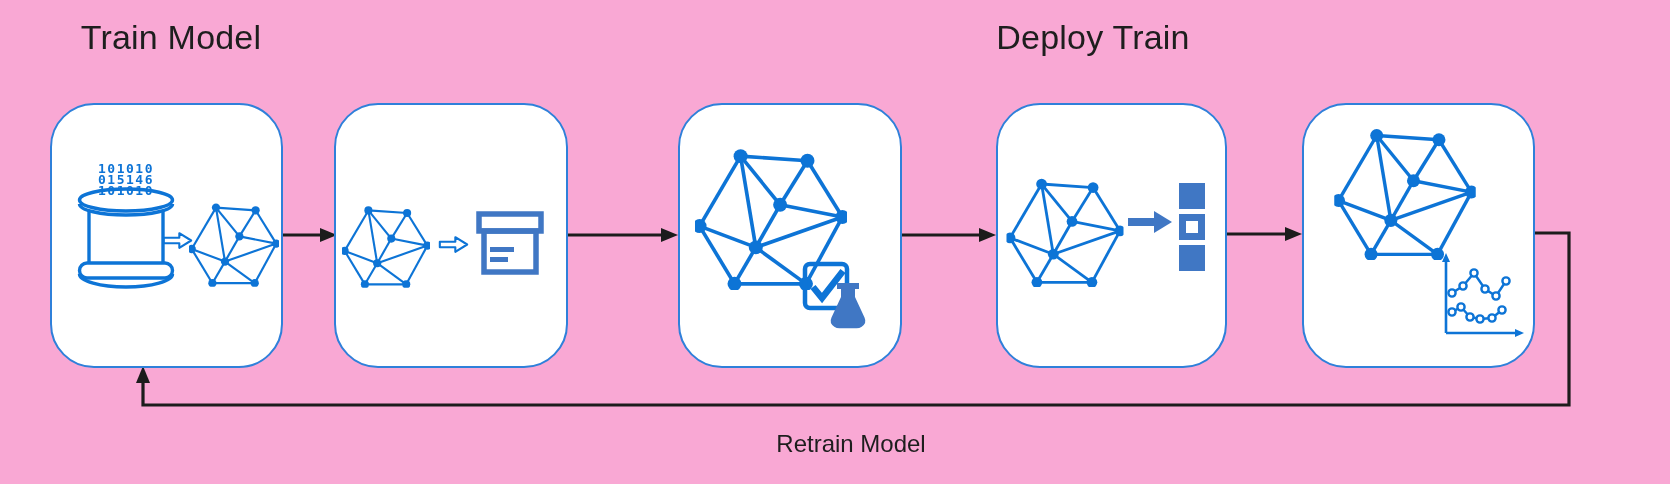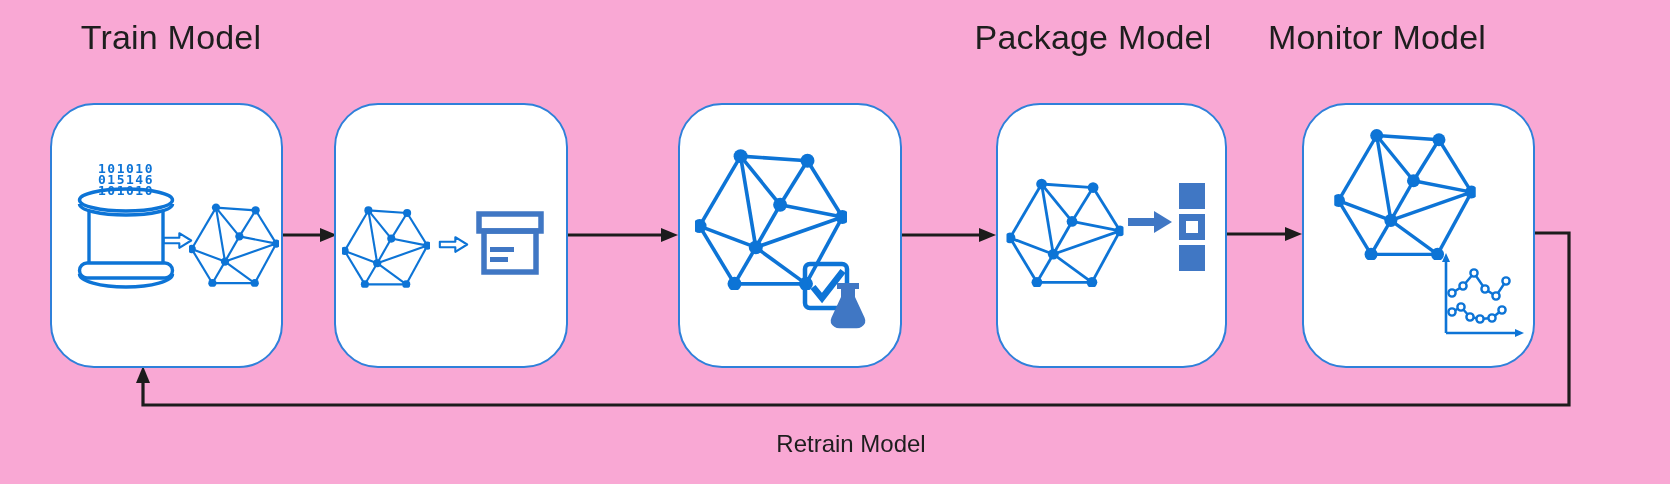--- a/index.html
+++ b/index.html
@@ -77,22 +77,21 @@
     </g>
   </symbol>
   <symbol id="sym-openarrow" viewBox="0 0 34 22">
     <polygon points="2,8 19,8 19,3 32,11 19,19 19,14 2,14" fill="#ffffff" stroke="currentColor" stroke-width="2.3" stroke-linejoin="round"></polygon>
   </symbol>
 </svg>
 
 <div class="canvas">
 
   <div class="stage-title" style="left:171px">Train Model</div>
-  <div class="stage-title" style="left:1093px">Package Model</div>
-  <div class="stage-title" style="left:1377px">Monitor Model</div>
+  <div class="stage-title" style="left:1093px">Deploy Train</div>
 
   <svg class="overlay" width="1670" height="484">
     <g>
       <line class="flow-line" x1="283" y1="235" x2="321" y2="235"></line>
       <polygon class="flow-head" points="320,228 337,235 320,242"></polygon>
     </g>
     <g>
       <line class="flow-line" x1="568" y1="235" x2="662" y2="235"></line>
       <polygon class="flow-head" points="661,228 678,235 661,242"></polygon>
     </g>

